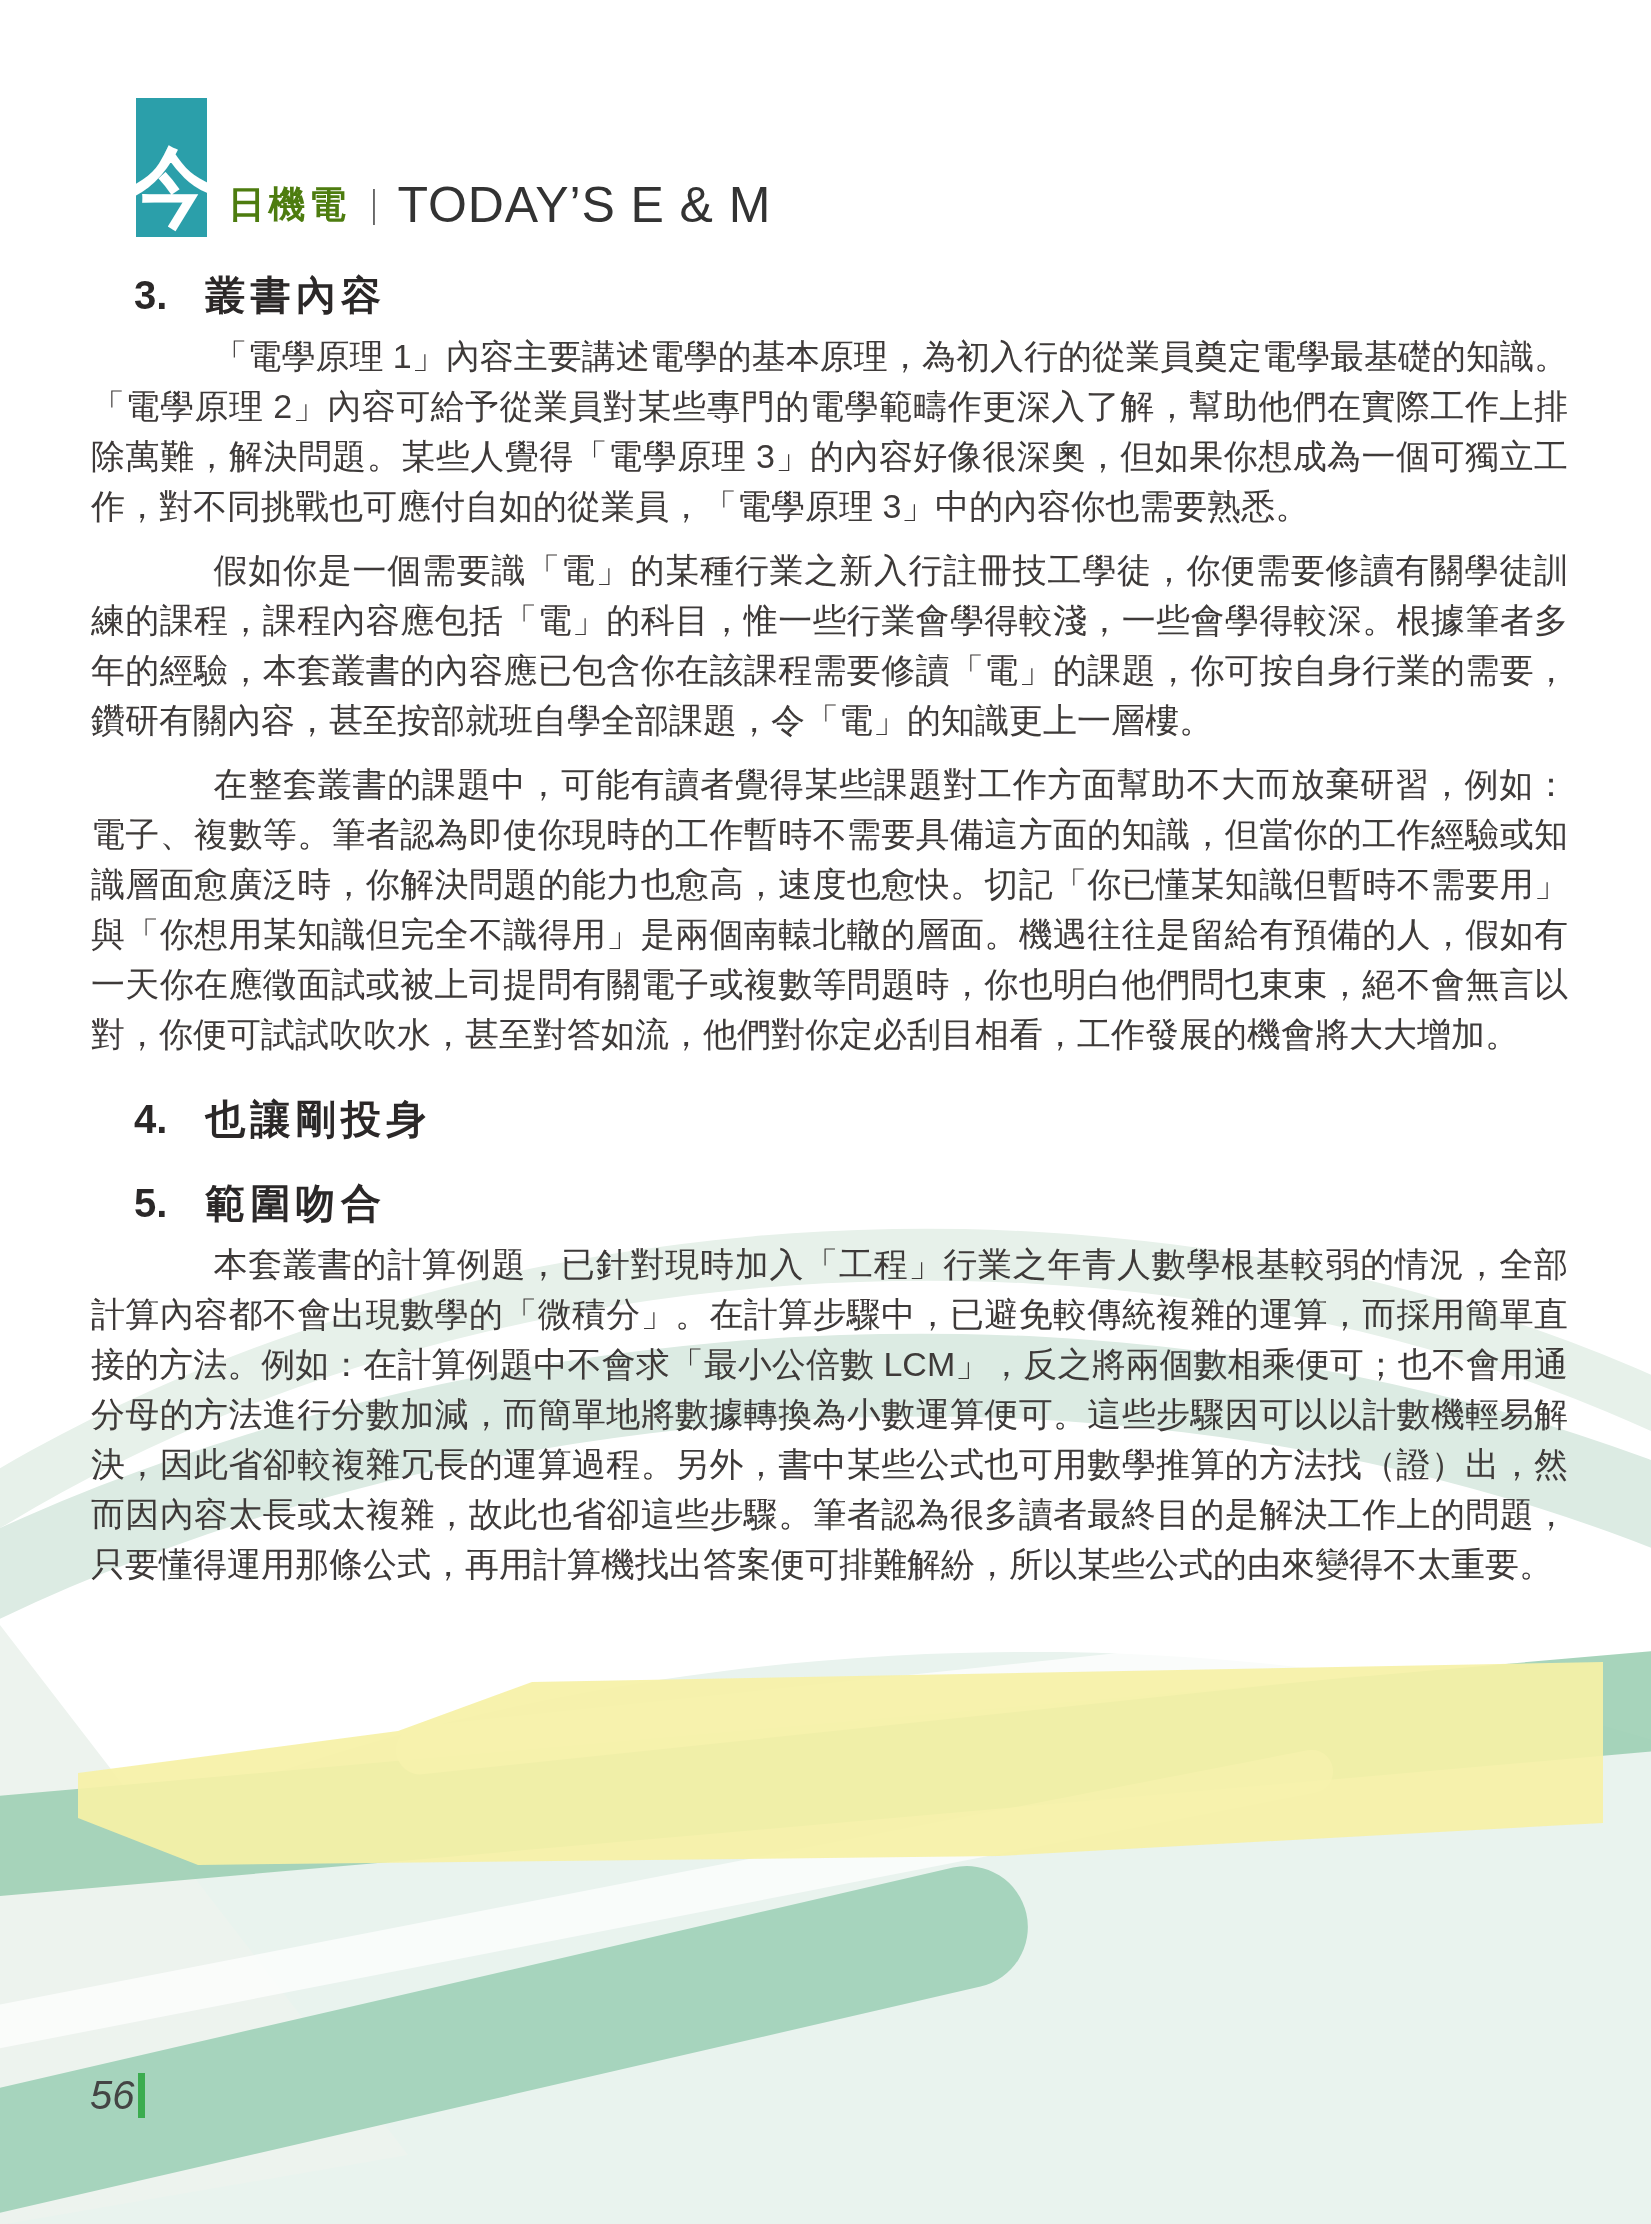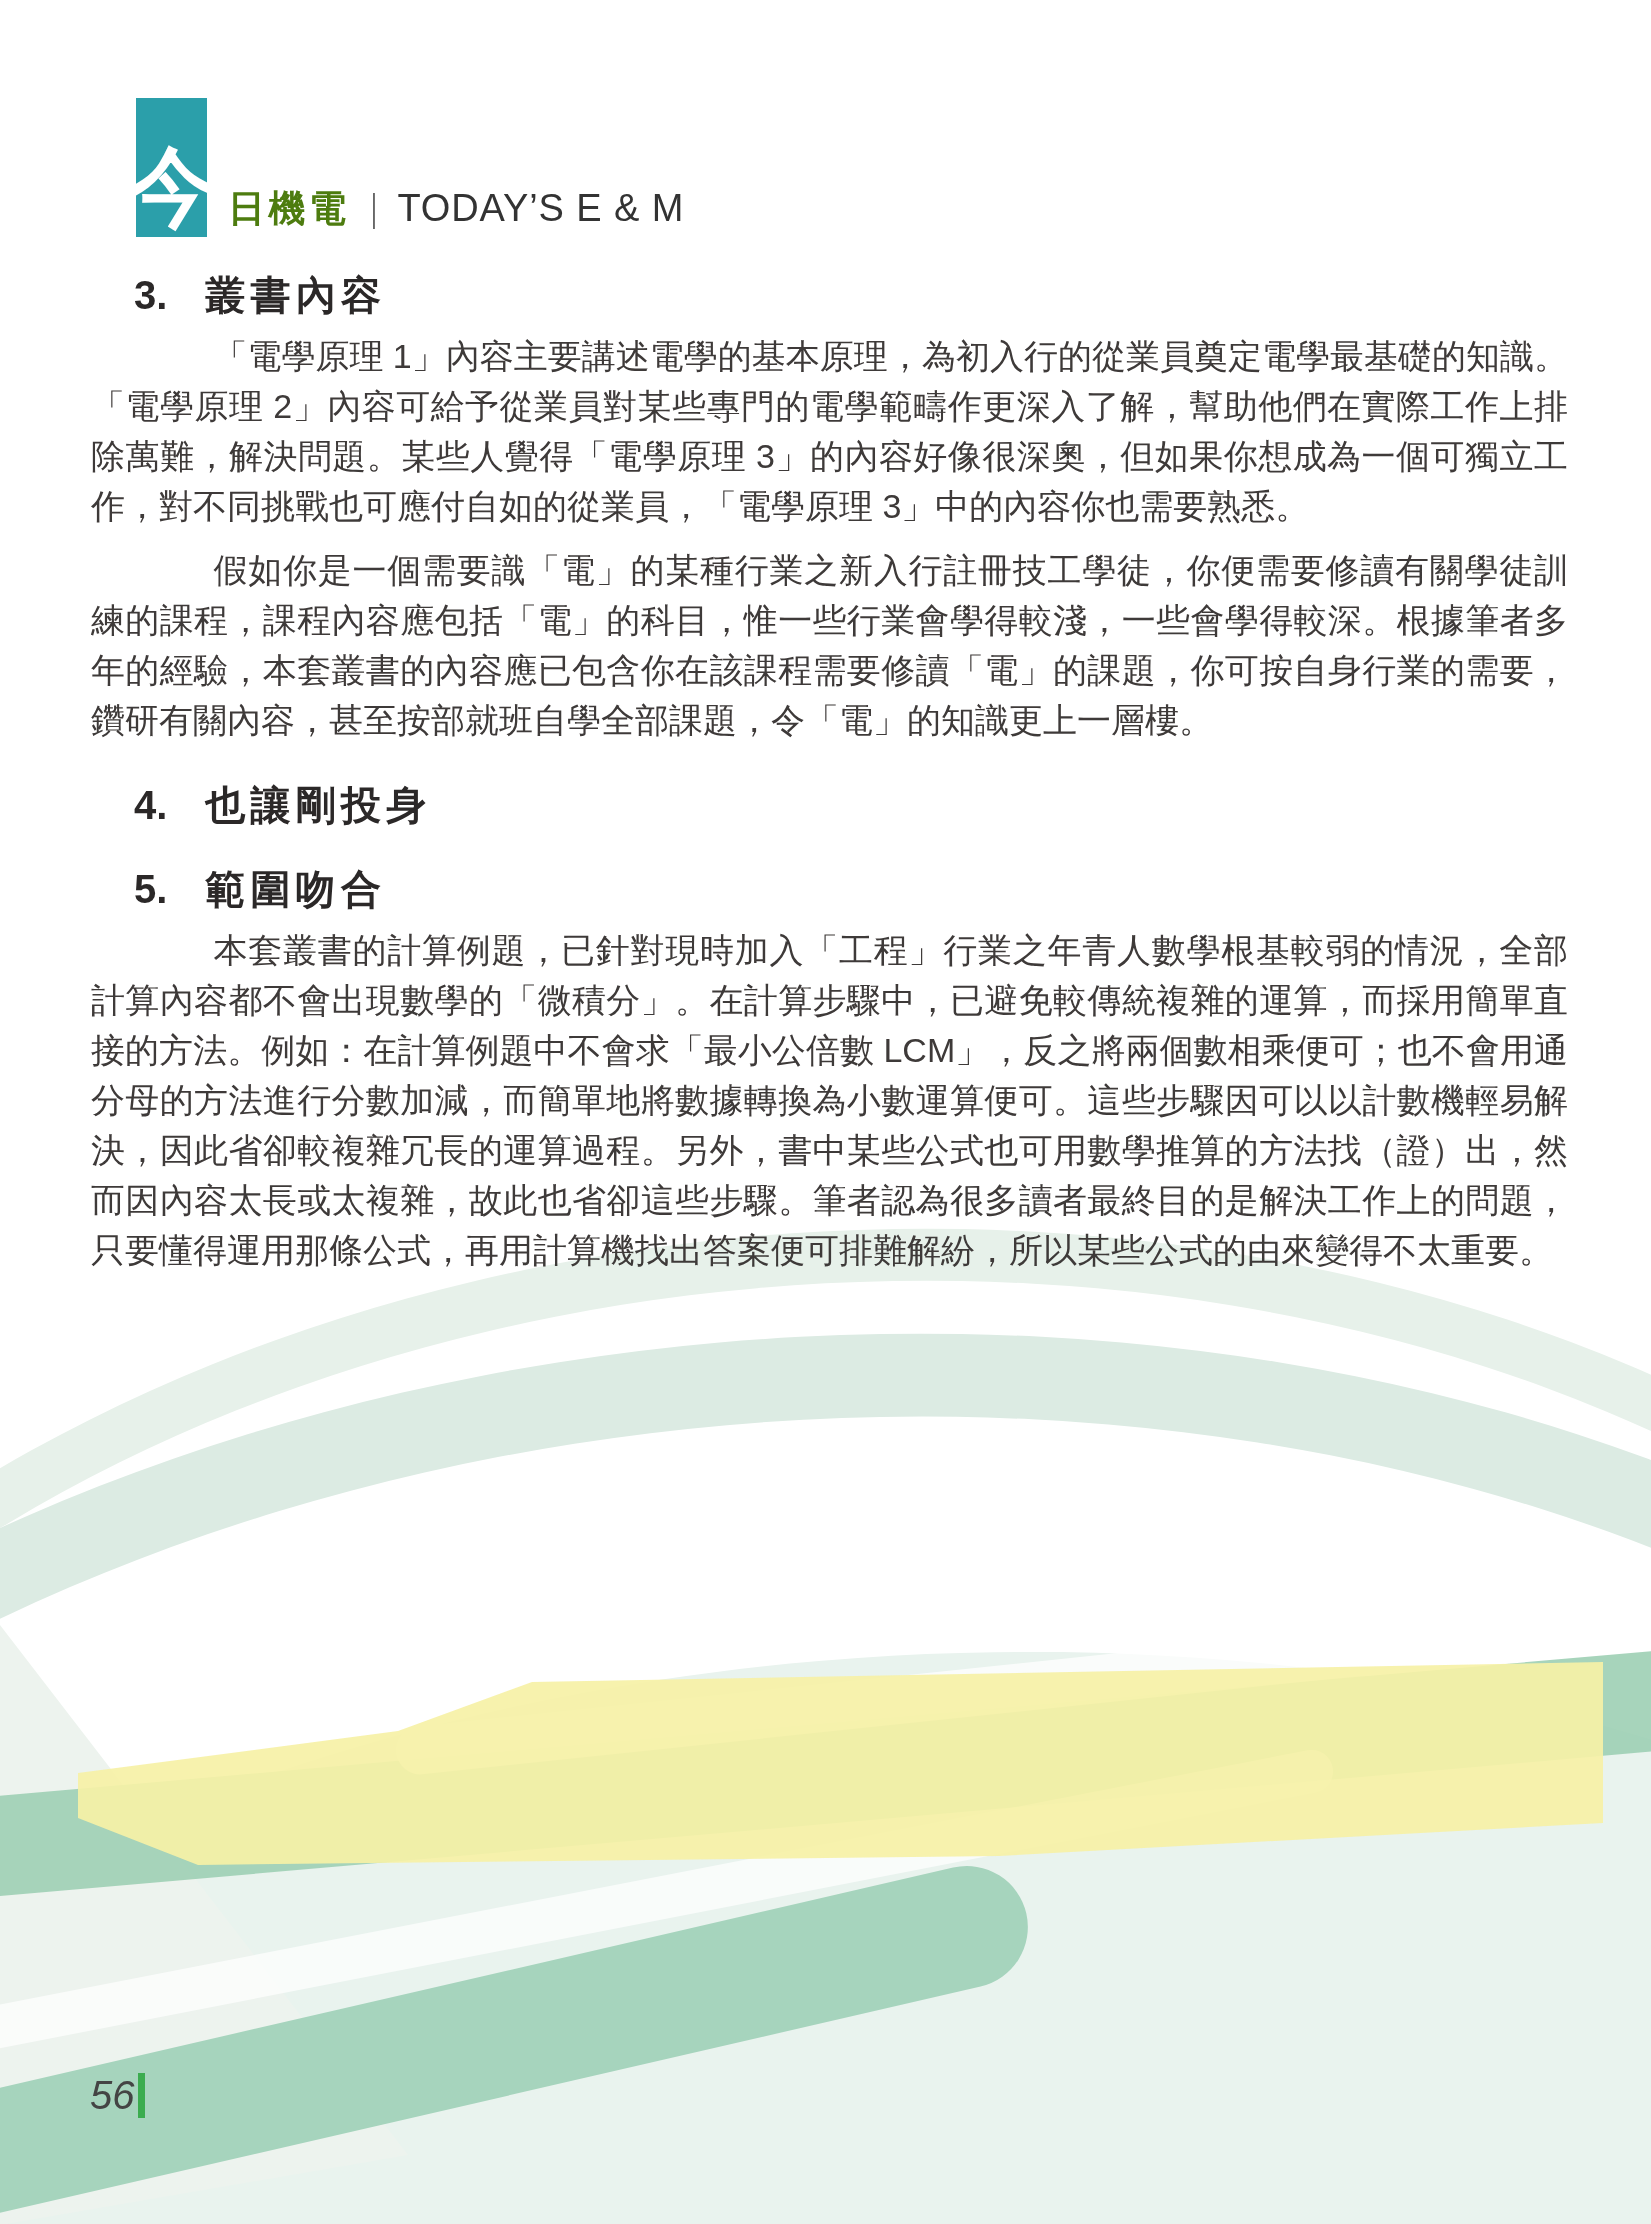--- a/index.html
+++ b/index.html
@@ -21,21 +21,21 @@
     clip-path:polygon(0px 1625px,408px 2155px,0px 2225px);}
   .highlight-band{left:0;top:0;width:1651px;height:2225px;background:#f6f1a6;opacity:.92;
     clip-path:polygon(532px 1682px,1603px 1662px,1603px 1823px,999px 1856px,198px 1865px,78px 1818px,78px 1773px,398px 1731px);}
   
   .header{position:absolute;top:98px;left:136px;display:flex;align-items:flex-end;gap:21px;z-index:2;}
   .logo-box{width:71px;height:139px;background:#2b9faa;display:flex;align-items:flex-end;justify-content:center;}
   .logo-char{color:#ffffff;font-size:87px;font-weight:bold;line-height:1;padding-bottom:7px;}
   .brand{display:flex;align-items:center;gap:19px;padding-bottom:3.5px;}
   .brand-cjk{font-size:37px;font-weight:bold;color:#4d7c0f;letter-spacing:3.5px;}
   .brand-sep{font-size:38px;color:#555555;font-weight:normal;transform:scaleX(.55);}
-  .brand-en{font-size:38px;color:#333333;letter-spacing:0.9px;}
+  .brand-en{font-size:50px;color:#333333;letter-spacing:0.9px;}
   
   .body-text{position:absolute;left:91px;top:272px;width:1477px;z-index:2;}
   .sec-h{display:flex;gap:38px;font-size:40px;line-height:47px;font-weight:bold;color:#2b2828;margin:0 0 12px 43px;}
   .sec-h.later{margin-top:37px;}
   .sec-title{letter-spacing:5.2px;}
   .para{font-size:34px;line-height:50px;text-align:justify;text-indent:3.6em;margin:0 0 14px 0;color:#3e3a39;}
   
   .footer{position:absolute;left:90px;top:2073px;display:flex;align-items:center;gap:3px;z-index:2;}
   .page-num{font-size:40px;font-style:italic;color:#444444;}
   .page-bar{width:7.8px;height:45px;background:#3bac4f;}
@@ -69,20 +69,21 @@
   </div>
 
   <div class="body-text">
 
     <div class="sec-h">
       <span class="sec-num">3.</span>
       <span class="sec-title">叢書內容</span>
     </div>
     <p class="para">「電學原理 1」內容主要講述電學的基本原理，為初入行的從業員奠定電學最基礎的知識。「電學原理 2」內容可給予從業員對某些專門的電學範疇作更深入了解，幫助他們在實際工作上排除萬難，解決問題。某些人覺得「電學原理 3」的內容好像很深奧，但如果你想成為一個可獨立工作，對不同挑戰也可應付自如的從業員，「電學原理 3」中的內容你也需要熟悉。</p>
     <p class="para">假如你是一個需要識「電」的某種行業之新入行註冊技工學徒，你便需要修讀有關學徒訓練的課程，課程內容應包括「電」的科目，惟一些行業會學得較淺，一些會學得較深。根據筆者多年的經驗，本套叢書的內容應已包含你在該課程需要修讀「電」的課題，你可按自身行業的需要，鑽研有關內容，甚至按部就班自學全部課題，令「電」的知識更上一層樓。</p>
+    <p class="para">在整套叢書的課題中，可能有讀者覺得某些課題對工作方面幫助不大而放棄研習，例如：電子、複數等。筆者認為即使你現時的工作暫時不需要具備這方面的知識，但當你的工作經驗或知識層面愈廣泛時，你解決問題的能力也愈高，速度也愈快。切記「你已懂某知識但暫時不需要用」與「你想用某知識但完全不識得用」是兩個南轅北轍的層面。機遇往往是留給有預備的人，假如有一天你在應徵面試或被上司提問有關電子或複數等問題時，你也明白他們問乜東東，絕不會無言以對，你便可試試吹吹水，甚至對答如流，他們對你定必刮目相看，工作發展的機會將大大增加。</p>
 
     <div class="sec-h later">
       <span class="sec-num">4.</span>
       <span class="sec-title">也讓剛投身</span>
     </div>
 
     <div class="sec-h later">
       <span class="sec-num">5.</span>
       <span class="sec-title">範圍吻合</span>
     </div>

